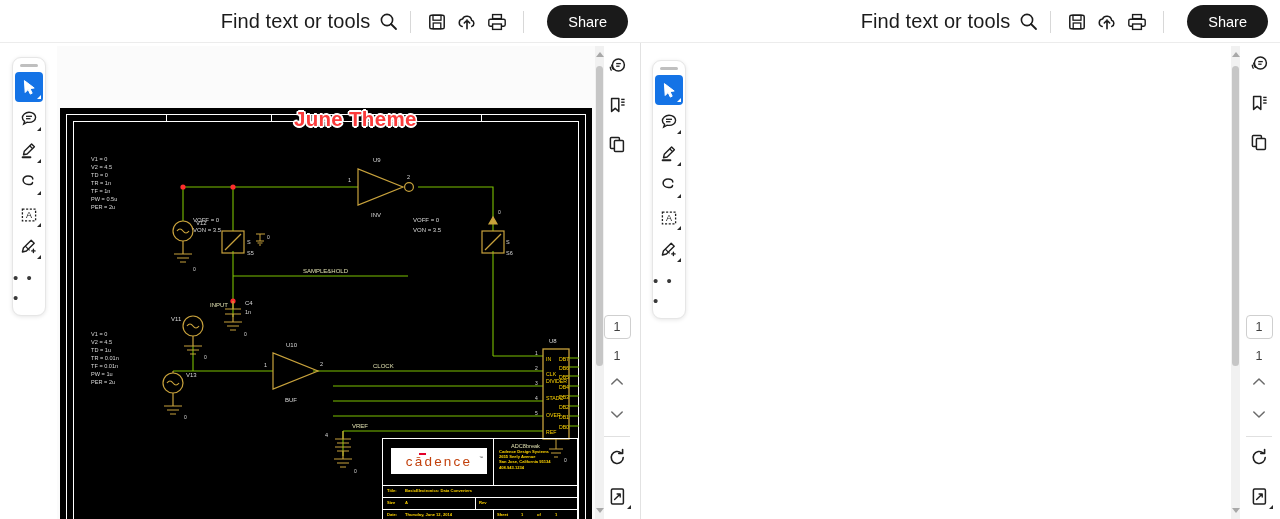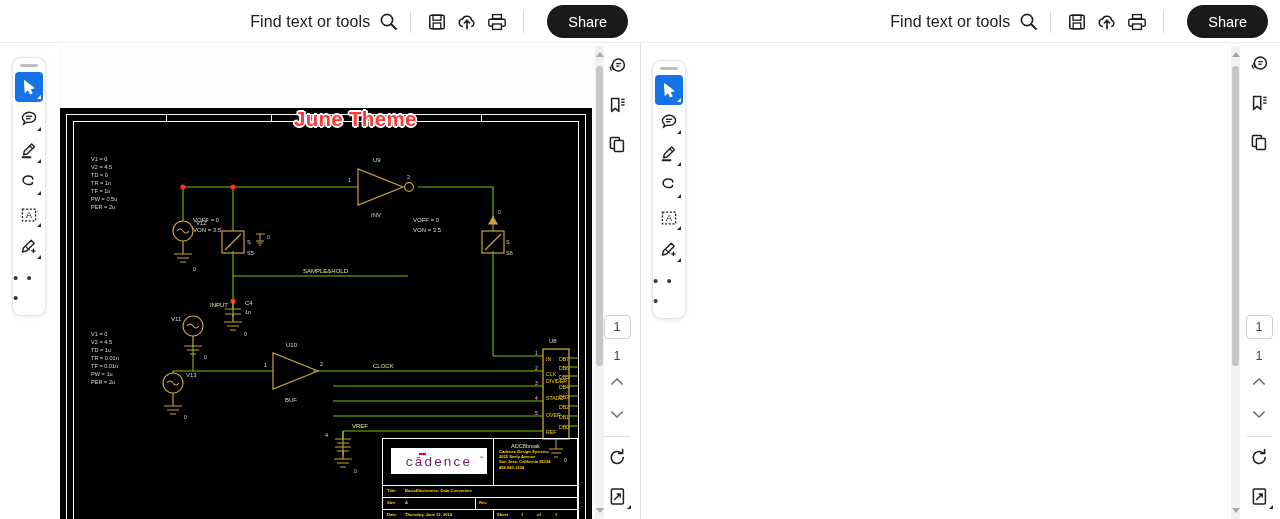--- a/index.html
+++ b/index.html
@@ -26,21 +26,21 @@
     position: absolute; top: 0; left: 0; width: 640px; height: 43px;
     background: #ffffff;
     display: flex; align-items: center; justify-content: flex-end;
     padding-right: 12px;
   }
   .toolbar::after{
     content:""; position:absolute; left:0; bottom:0; width:640px; height:1px;
     background:#ececec;
   }
   .find-group { display: flex; align-items: center; gap: 7px; cursor: pointer; }
-  .find-label { font-size: 16px; color: #1b1b1b; letter-spacing: .1px; }
+  .find-label { font-size: 20px; color: #1b1b1b; letter-spacing: .1px; }
   .tb-sep { width: 1px; height: 22px; background: #d8d8d8; margin: 0 11px; }
   .tb-icon { width: 30px; height: 30px; display: flex; align-items: center; justify-content: center;
              cursor: pointer; border-radius: 4px; }
   .share-btn {
     background: #1a1a1a; color: #fff; border: none;
     height: 33px; padding: 0 21px; border-radius: 17px;
     font-size: 14.5px; font-family: "Liberation Sans", sans-serif;
     cursor: pointer; margin-left: 12px; font-weight: 400;
   }
 
@@ -111,21 +111,21 @@
   
   .titleblock { position: absolute; font-family: "Liberation Sans", sans-serif; }
   .tb-dark  { right: 14px; bottom: 18px; width: 196px; height: 82px; border: 1px solid #fff; color:#fff; }
   .tb-line-d { position:absolute; background:#fff; }
   .tb-txt { position: absolute; font-size: 4.1px; line-height: 5.3px; white-space: nowrap; }
   .tb-lbl { font-weight: 700; }
   .cadlogo {
     position: absolute; left: 8px; top: 9px; width: 96px; height: 26px;
     background: #fff; display: flex; align-items: center; justify-content: center;
   }
-  .cadlogo .word { font-size: 13.5px; color: #701a75; letter-spacing: 2.2px; font-family: "Liberation Sans", sans-serif; }
+  .cadlogo .word { font-size: 13.5px; color: #c2410c; letter-spacing: 2.2px; font-family: "Liberation Sans", sans-serif; }
   .cadlogo .bar { position: absolute; left: 28px; top: 5px; width: 7px; height: 2px; background: #e4002b; }
   .cadlogo .tm { position: absolute; right: 4px; top: 7px; font-size: 4px; color: #333; }
   .addr { position: absolute; font-size: 4.1px; line-height: 5.2px; font-weight: 700; }
   .addr-d { color: #ffd400; }
 
   
   .vscroll { position: absolute; width: 9px; background: #f1f1f1; }
   .vthumb { position: absolute; left: 1px; width: 7px; background: #c6c6c6; border-radius: 4px; }
   .scroll-arrow { position:absolute; left: 1px; width: 0; height: 0; }
   .sb-up { border-left:4px solid transparent; border-right:4px solid transparent; border-bottom:5px solid #a8a8a8; }

